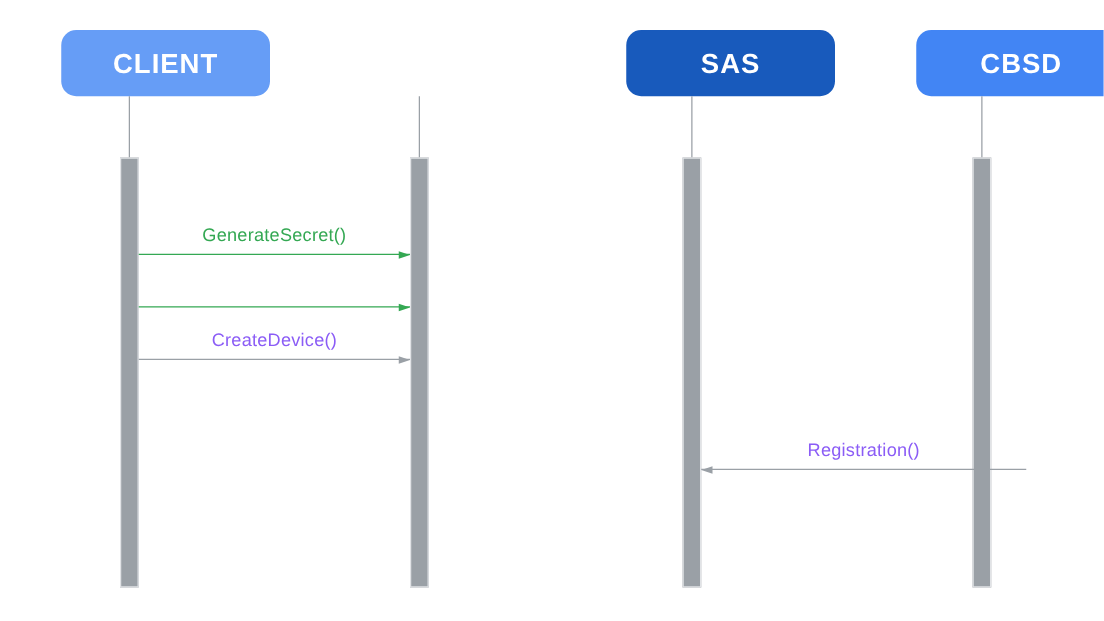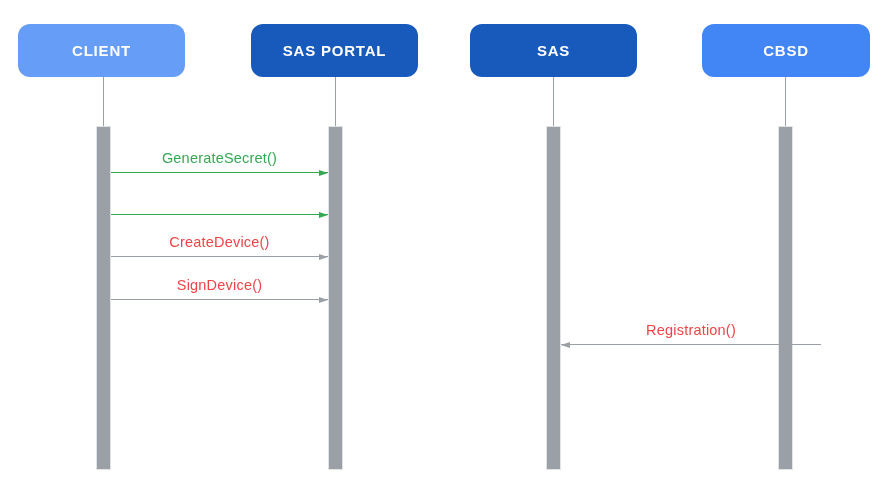--- a/index.html
+++ b/index.html
@@ -20,23 +20,24 @@
   .actor-box {
     position: absolute;
     top: 24px;
     width: 167px;
     height: 53px;
     border-radius: 12px;
     display: flex;
     align-items: center;
     justify-content: center;
     color: #ffffff;
-    font-size: 15px;
+    font-size: 22px;
     font-weight: bold;
     letter-spacing: 0.8px;
+    margin-left: 31px;
   }
   .actor-client     { left: 18px;  background: #669DF6; }
   .actor-sas-portal { left: 251px; background: #185ABC; }
   .actor-sas        { left: 470px; background: #185ABC; }
   .actor-cbsd       { left: 702px; width: 168px; background: #4285F4; }
 
   
   .stub {
     position: absolute;
     top: 77px;
@@ -61,33 +62,34 @@
   }
   .bar-client     { left: 96px; }
   .bar-sas-portal { left: 328px; }
   .bar-sas        { left: 546px; }
   .bar-cbsd       { left: 778px; }
 
   
   .message {
     position: absolute;
     height: 22px;
+    margin-top: 31px;
   }
   .message.left-pane  { left: 111px; width: 217px; }
   .message.right-pane { left: 561px; width: 260px; }
 
   .msg-label {
     position: absolute;
     bottom: 7px;
     left: 0;
     width: 100%;
     text-align: center;
     font-size: 14.5px;
     letter-spacing: 0.2px;
-    color: #ef4444;
+    color: #8b5cf6;
   }
   .msg-line {
     position: absolute;
     bottom: 0;
     left: 0;
     right: 0;
     height: 1.5px;
     background: #9AA0A6;
   }
   .msg-arrowhead {
@@ -118,23 +120,20 @@
   .msg-6 { top: 366px; }
 </style>
 </head>
 <body>
 
 <div class="canvas">
 
   <div class="actor-box actor-client">
     <span>CLIENT</span>
   </div>
-  <div class="actor-box actor-sas-portal">
-    <span>SAS PORTAL</span>
-  </div>
   <div class="actor-box actor-cbsd">
     <span>CBSD</span>
   </div>
   <div class="actor-box actor-sas">
     <span>SAS</span>
   </div>
 
   <div class="stub stub-client"></div>
   <div class="stub stub-sas-portal"></div>
   <div class="stub stub-sas"></div>
@@ -152,25 +151,20 @@
   </div>
   <div class="message left-pane dir-right green msg-2">
     <div class="msg-line"></div>
     <div class="msg-arrowhead"></div>
   </div>
   <div class="message left-pane dir-right msg-3">
     <div class="msg-label">CreateDevice()</div>
     <div class="msg-line"></div>
     <div class="msg-arrowhead"></div>
   </div>
-  <div class="message left-pane dir-right msg-4">
-    <div class="msg-label">SignDevice()</div>
-    <div class="msg-line"></div>
-    <div class="msg-arrowhead"></div>
-  </div>
 
   <div class="message right-pane dir-left msg-5">
     <div class="msg-label">Registration()</div>
     <div class="msg-line"></div>
     <div class="msg-arrowhead"></div>
   </div>
 
 </div>
 
 </body></html>

